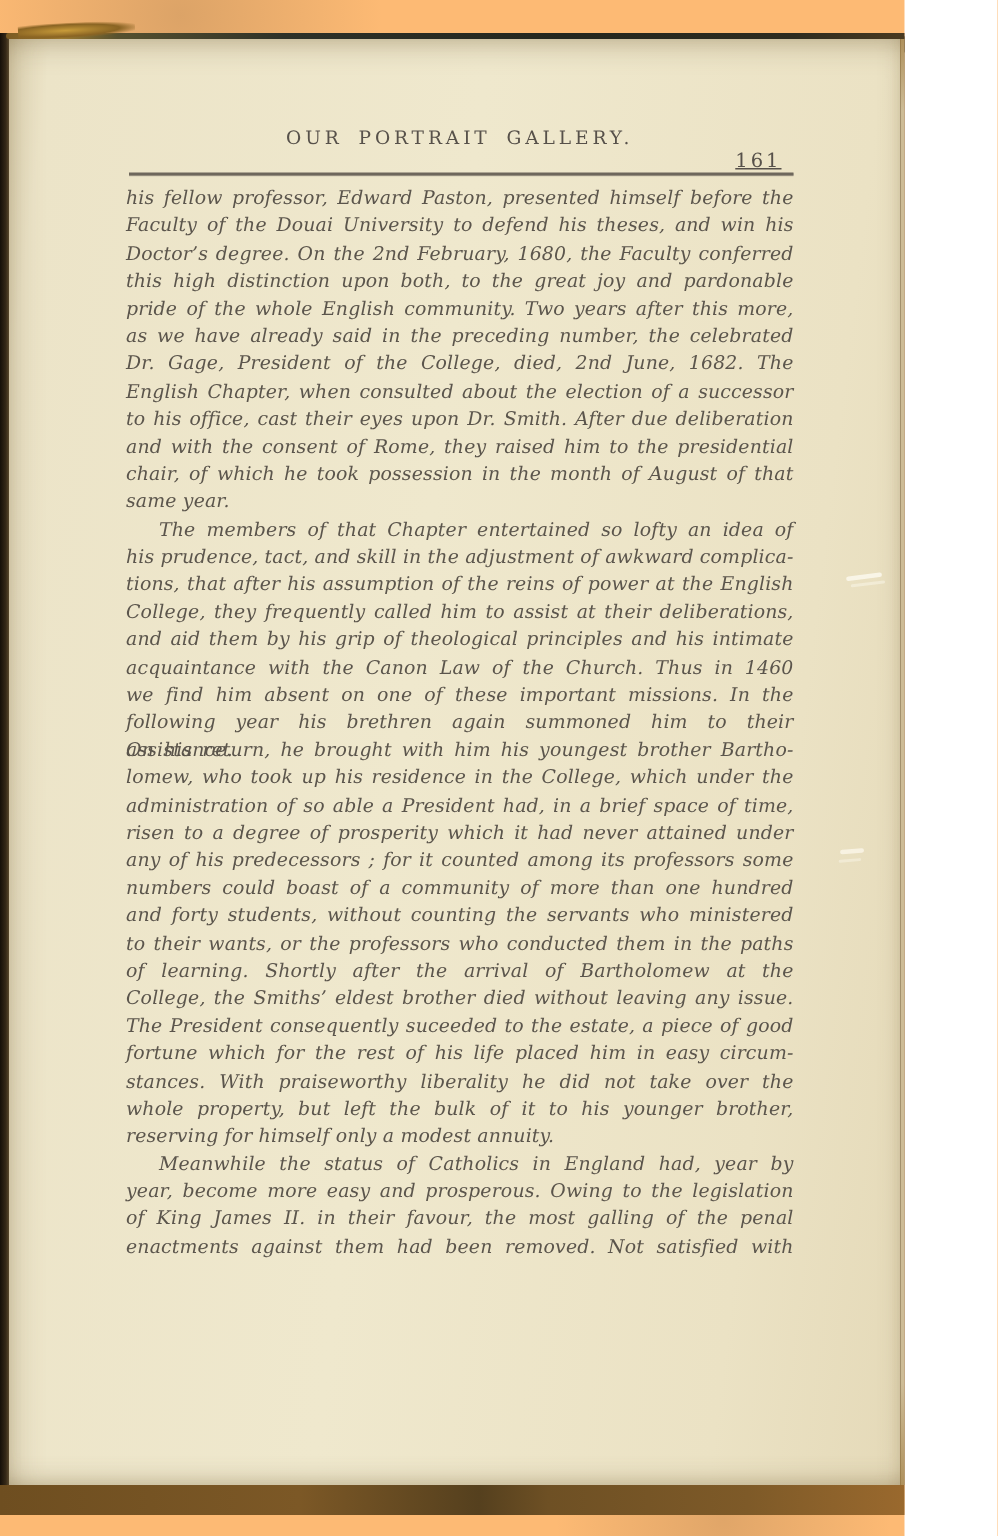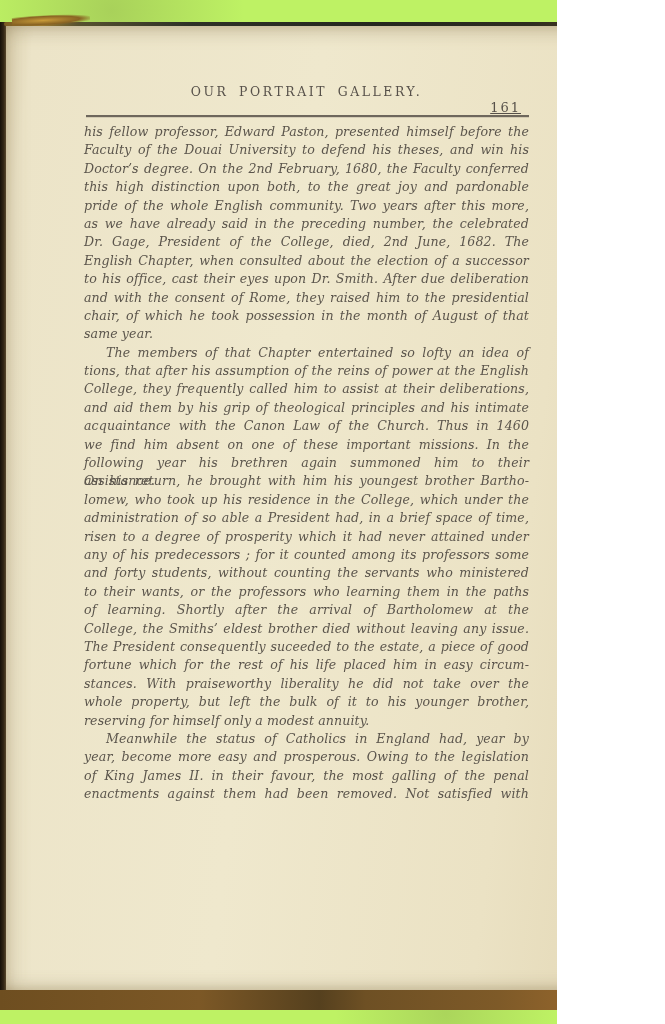--- a/index.html
+++ b/index.html
@@ -1,18 +1,18 @@
 <!DOCTYPE html>
 <html><head>
 <meta charset="utf-8">
 <style>
   html,body { margin:0; padding:0; }
   .scene {
-    position:relative; width:557px; height:1024px;
-    background:#bef264; overflow:hidden;
+    position:relative; width:603px; height:1024px;
+    background:#fdba74; overflow:hidden;
     font-family:"DejaVu Serif", serif;
   }
   
   .scene::before {
     content:""; position:absolute; inset:0;
     background:
       radial-gradient(circle at 20% 1%, rgba(70,60,45,.18), transparent 12%),
       radial-gradient(circle at 80% 99%, rgba(60,50,40,.15), transparent 10%);
     pointer-events:none;
   }
@@ -146,33 +146,35 @@
       <div class="line">this high distinction upon both, to the great joy and pardonable</div>
       <div class="line">pride of the whole English community.  Two years after this more,</div>
       <div class="line">as we have already said in the preceding number, the celebrated</div>
       <div class="line">Dr. Gage, President of the College, died, 2nd June, 1682.  The</div>
       <div class="line">English Chapter, when consulted about the election of a successor</div>
       <div class="line">to his office, cast their eyes upon Dr. Smith.  After due deliberation</div>
       <div class="line">and with the consent of Rome, they raised him to the presidential</div>
       <div class="line">chair, of which he took possession in the month of August of that</div>
       <div class="line endline">same year.</div>
       <div class="line indent">The members of that Chapter entertained so lofty an idea of</div>
+      <div class="line">his prudence, tact, and skill in the adjustment of awkward complica-</div>
       <div class="line">tions, that after his assumption of the reins of power at the English</div>
       <div class="line">College, they frequently called him to assist at their deliberations,</div>
       <div class="line">and aid them by his grip of theological principles and his intimate</div>
       <div class="line">acquaintance with the Canon Law of the Church.  Thus in 1460</div>
       <div class="line">we find him absent on one of these important missions.  In the</div>
       <div class="line">following year his brethren again summoned him to their assistance.</div>
       <div class="line">On his return, he brought with him his youngest brother Bartho-</div>
       <div class="line">lomew, who took up his residence in the College, which under the</div>
       <div class="line">administration of so able a President had, in a brief space of time,</div>
       <div class="line">risen to a degree of prosperity which it had never attained under</div>
       <div class="line">any of his predecessors ; for it counted among its professors some</div>
+      <div class="line">numbers could boast of a community of more than one hundred</div>
       <div class="line">and forty students, without counting the servants who ministered</div>
-      <div class="line">to their wants, or the professors who learning them in the paths</div>
+      <div class="line">to their wants, or the professors who conducted them in the paths</div>
       <div class="line">of learning.  Shortly after the arrival of Bartholomew at the</div>
       <div class="line">College, the Smiths’ eldest brother died without leaving any issue.</div>
       <div class="line">The President consequently suceeded to the estate, a piece of good</div>
       <div class="line">fortune which for the rest of his life placed him in easy circum-</div>
       <div class="line">stances.  With praiseworthy liberality he did not take over the</div>
       <div class="line">whole property, but left the bulk of it to his younger brother,</div>
       <div class="line endline">reserving for himself only a modest annuity.</div>
       <div class="line indent">Meanwhile the status of Catholics in England had, year by</div>
       <div class="line">year, become more easy and prosperous.  Owing to the legislation</div>
       <div class="line">of King James II. in their favour, the most galling of the penal</div>

